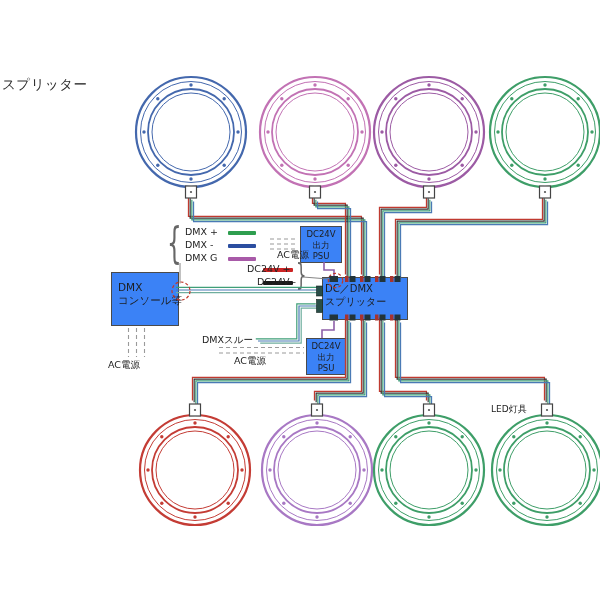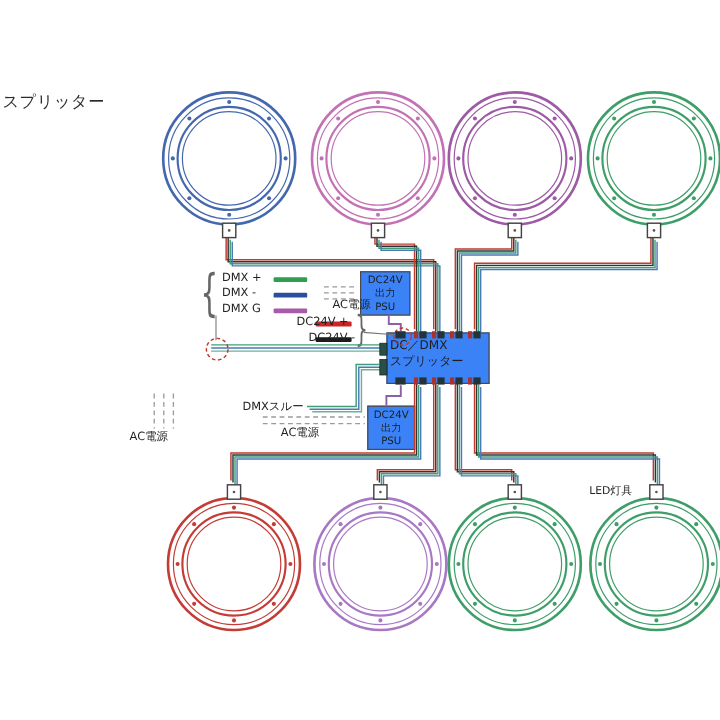--- a/index.html
+++ b/index.html
@@ -46,20 +46,24 @@
   <div class="abs brace txt" style="left:296px;top:260px;font-size:30px;line-height:30px;">}</div>
 
   <div class="abs lbl txt" style="left:277px;top:250px;">AC電源</div>
   <div class="abs lbl txt" style="left:108px;top:360px;">AC電源</div>
   <div class="abs lbl txt" style="left:234px;top:356px;">AC電源</div>
 
   <div class="abs lbl txt" style="left:202px;top:335px;">DMXスルー</div>
 
   <div class="abs lbl-sm txt" style="left:491px;top:403px;">LED灯具</div>
 
+  <div class="box" style="left:111px;top:272px;width:68px;height:54px;padding:8px 0 0 6px;font-size:10.5px;">
+    <div class="bl">DMX</div>
+    <div class="bl">コンソール等</div>
+  </div>
 
   <div class="box" style="left:322px;top:277px;width:86px;height:43px;padding:5px 0 0 2px;">
     <div class="bl">DC／DMX</div>
     <div class="bl">スプリッター</div>
   </div>
 
   <div class="box psu" style="left:300px;top:226px;width:42px;height:37px;padding-top:2px;">
     <div>DC24V</div>
     <div>出力</div>
     <div>PSU</div>

